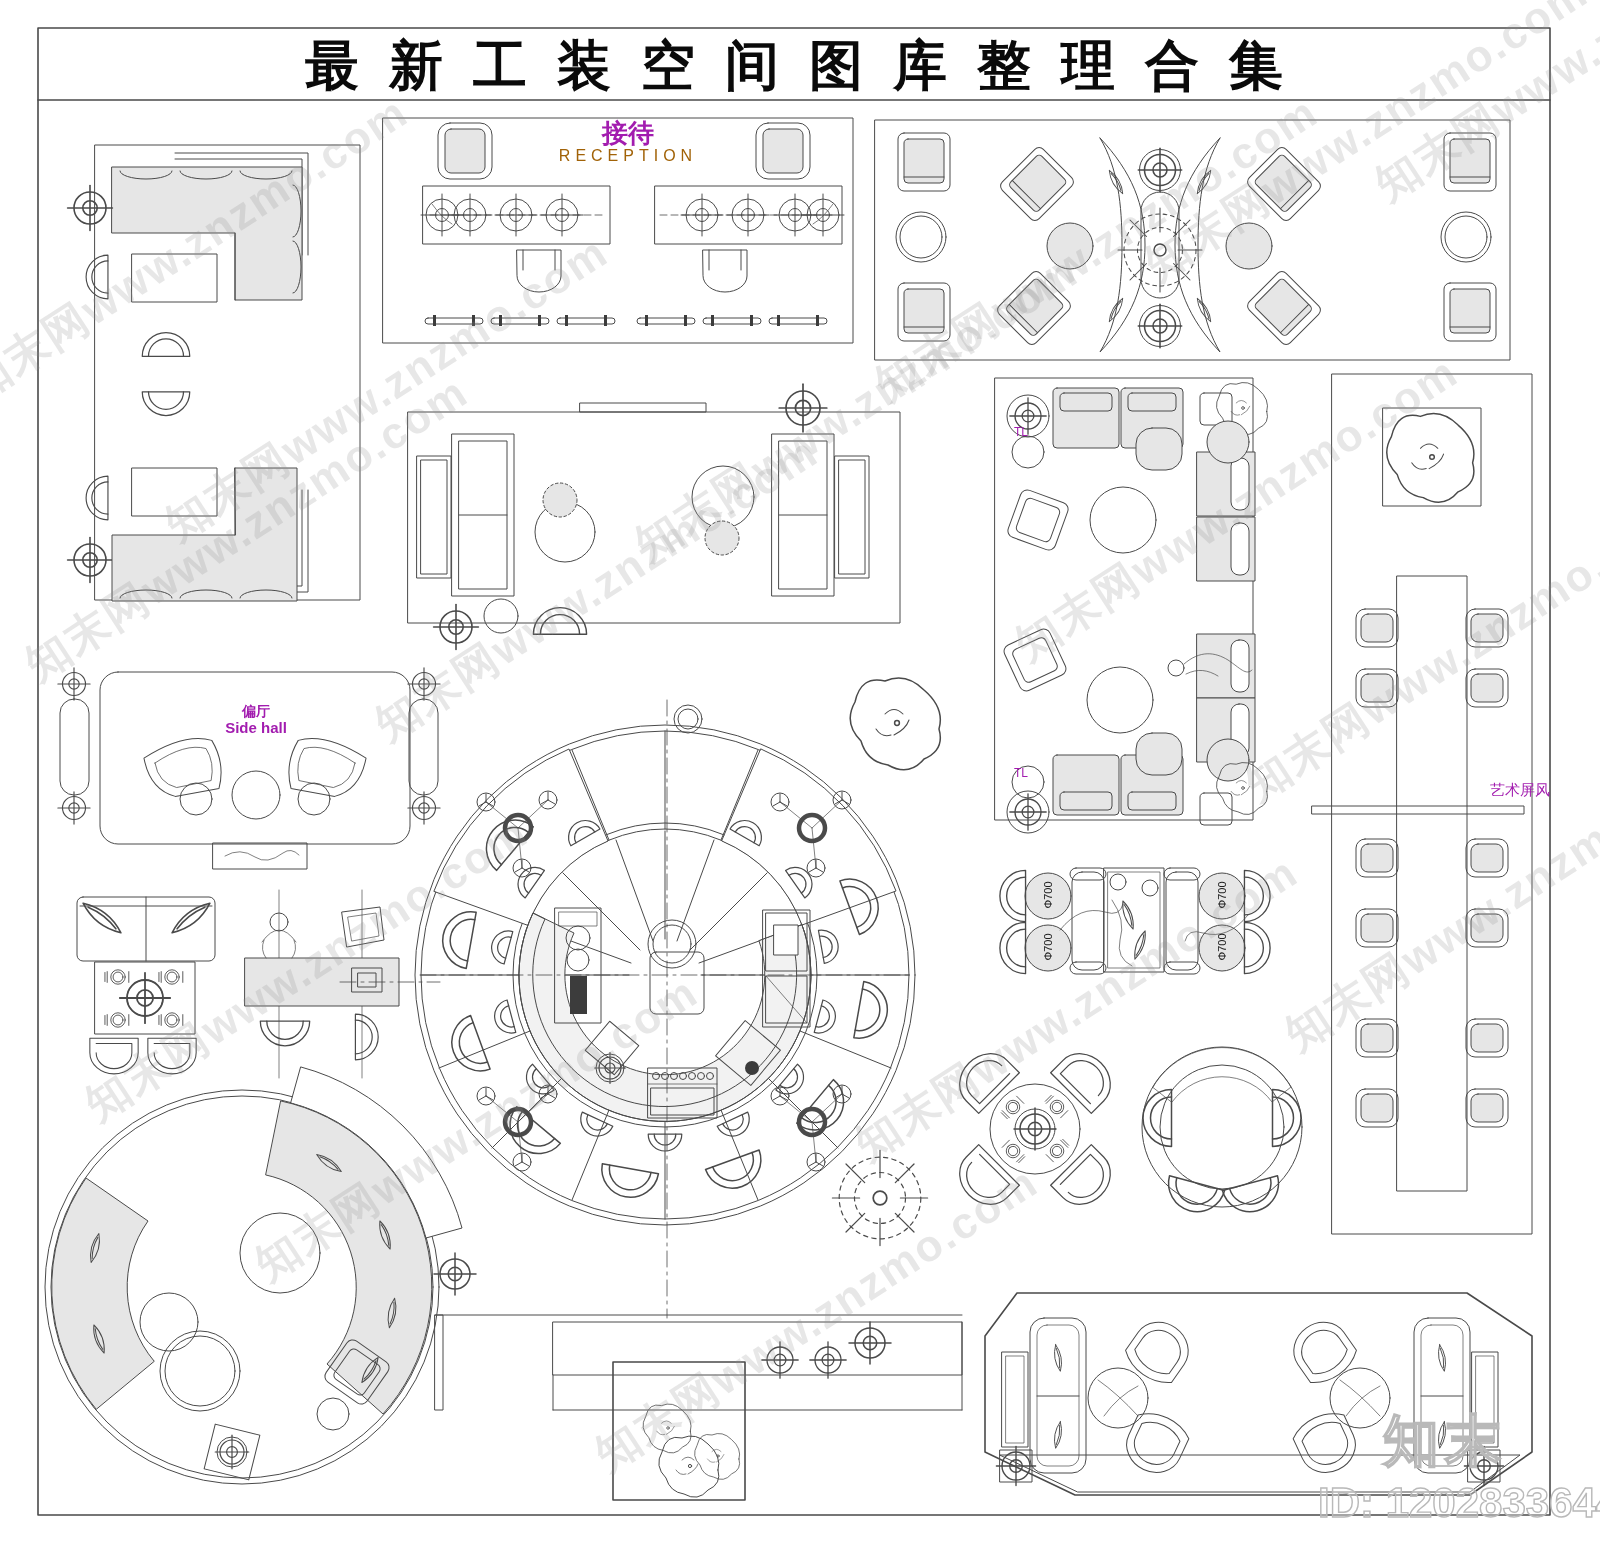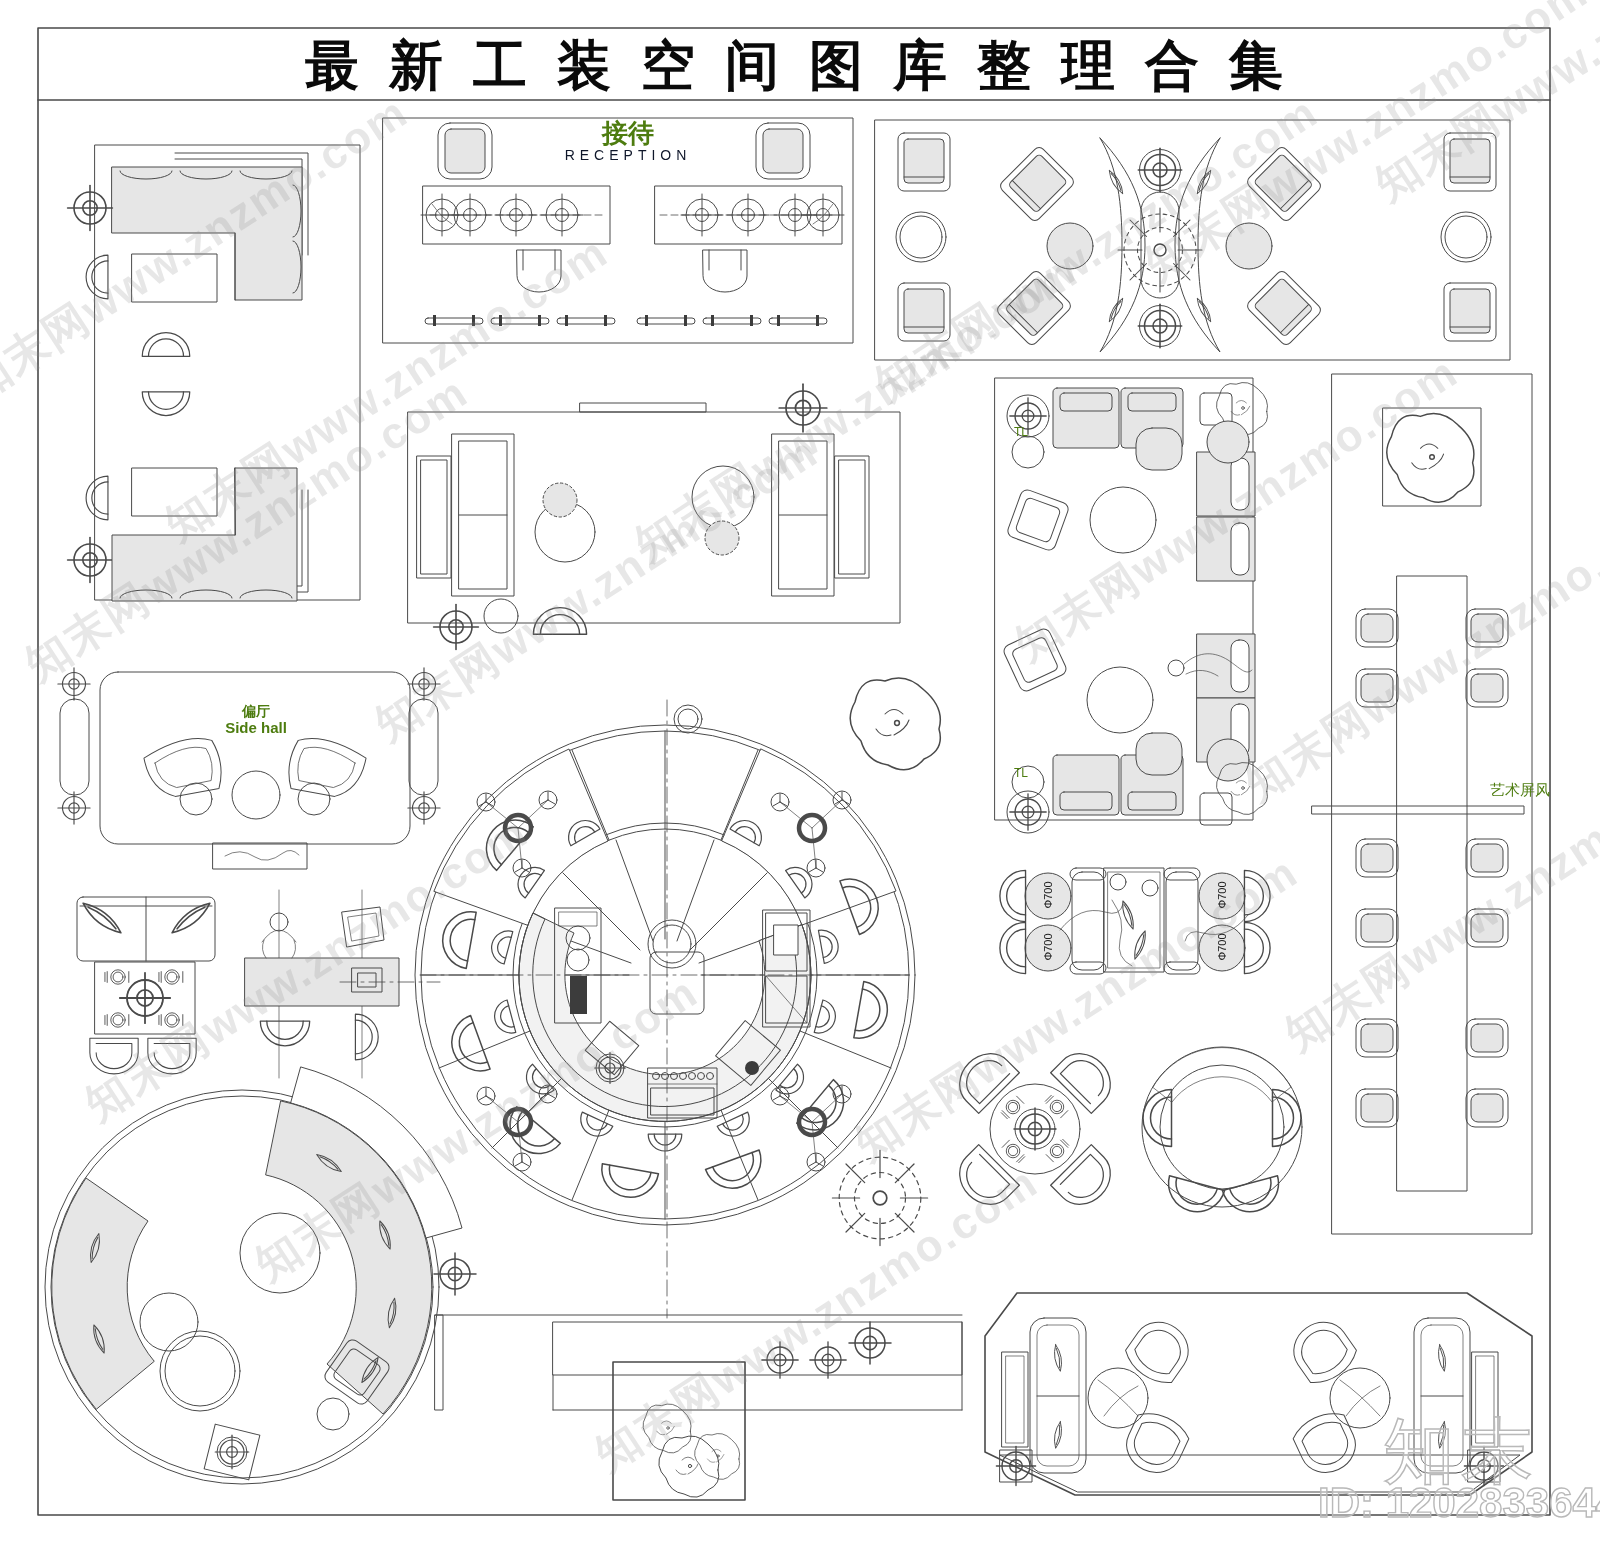--- a/index.html
+++ b/index.html
@@ -11,38 +11,38 @@
   #art .fl{fill:var(--c-light-fill,#f2f2f2);}
   #art .fw{fill:#fff;}
   #art .fd{fill:#3c3c3c;stroke:none;}
   #art .th{stroke-width:1.6;}
   #art .tk{stroke-width:3.2;}
   #art .thin{stroke-width:.7;}
   #art .dd{stroke-dasharray:16 5 3 5;stroke-width:.8;}
   #art .ds{stroke-dasharray:7 4;stroke-width:.8;}
   #art .dot{stroke-dasharray:2.5 2.5;}
   #art .ring{stroke-width:4.5;}
-  .t{position:absolute;color:#4d7c0f;white-space:nowrap;z-index:3;}
+  .t{position:absolute;color:#a21caf;white-space:nowrap;z-index:3;}
   .title{left:38px;top:30px;width:1512px;text-align:center;font-size:54px;font-weight:900;letter-spacing:30px;text-indent:30px;color:var(--c-title-text,#0a0a0a);}
   .rec-cn{left:558px;top:116px;width:140px;text-align:center;font-size:26px;font-weight:700;}
-  .rec-en{left:538px;top:147px;width:180px;text-align:center;font-size:14px;letter-spacing:5px;color:#0f172a;}
+  .rec-en{left:538px;top:147px;width:180px;text-align:center;font-size:16px;letter-spacing:5px;color:#a16207;}
   .sh-cn{left:206px;top:703px;width:100px;text-align:center;font-size:14px;font-weight:700;}
   .sh-en{left:206px;top:719px;width:100px;text-align:center;font-size:15px;font-weight:700;}
   .art-label{left:1462px;top:781px;font-size:15px;margin-left:28px;}
   .tl{font-size:12px;font-weight:400;}
   .tl1{left:1014px;top:425px;}
   .tl2{left:1014px;top:766px;}
   .phi{font-size:11px;width:36px;text-align:center;transform:rotate(-90deg);color:#222;}
   .phi1{left:1030px;top:889px;}
   .phi2{left:1030px;top:941px;}
   .phi3{left:1204px;top:889px;}
   .phi4{left:1204px;top:941px;}
   .wm{position:absolute;font-size:44px;font-weight:700;letter-spacing:2px;z-index:2;white-space:nowrap;
       color:var(--c-watermark-grey,rgba(145,145,145,.22));transform:rotate(-33deg);transform-origin:0 50%;}
-  .brand{position:absolute;left:1383px;top:1404px;font-size:72px;font-weight:400;letter-spacing:6px;z-index:4;
+  .brand{position:absolute;left:1383px;top:1404px;font-size:56px;font-weight:700;letter-spacing:6px;z-index:4;
       color:rgba(255,255,255,.3);-webkit-text-stroke:1.5px #b9b9b9;white-space:nowrap;text-align:center;}
   .idl{position:absolute;left:1318px;top:1479px;font-size:42px;font-weight:700;z-index:4;
       color:rgba(255,255,255,.35);-webkit-text-stroke:1.4px #b9b9b9;white-space:nowrap;}
 </style>
 </head>
 <body>
 
 <div id="stage">
 
 <svg id="art" width="1600" height="1557" viewBox="0 0 1600 1557" xmlns="http://www.w3.org/2000/svg">

